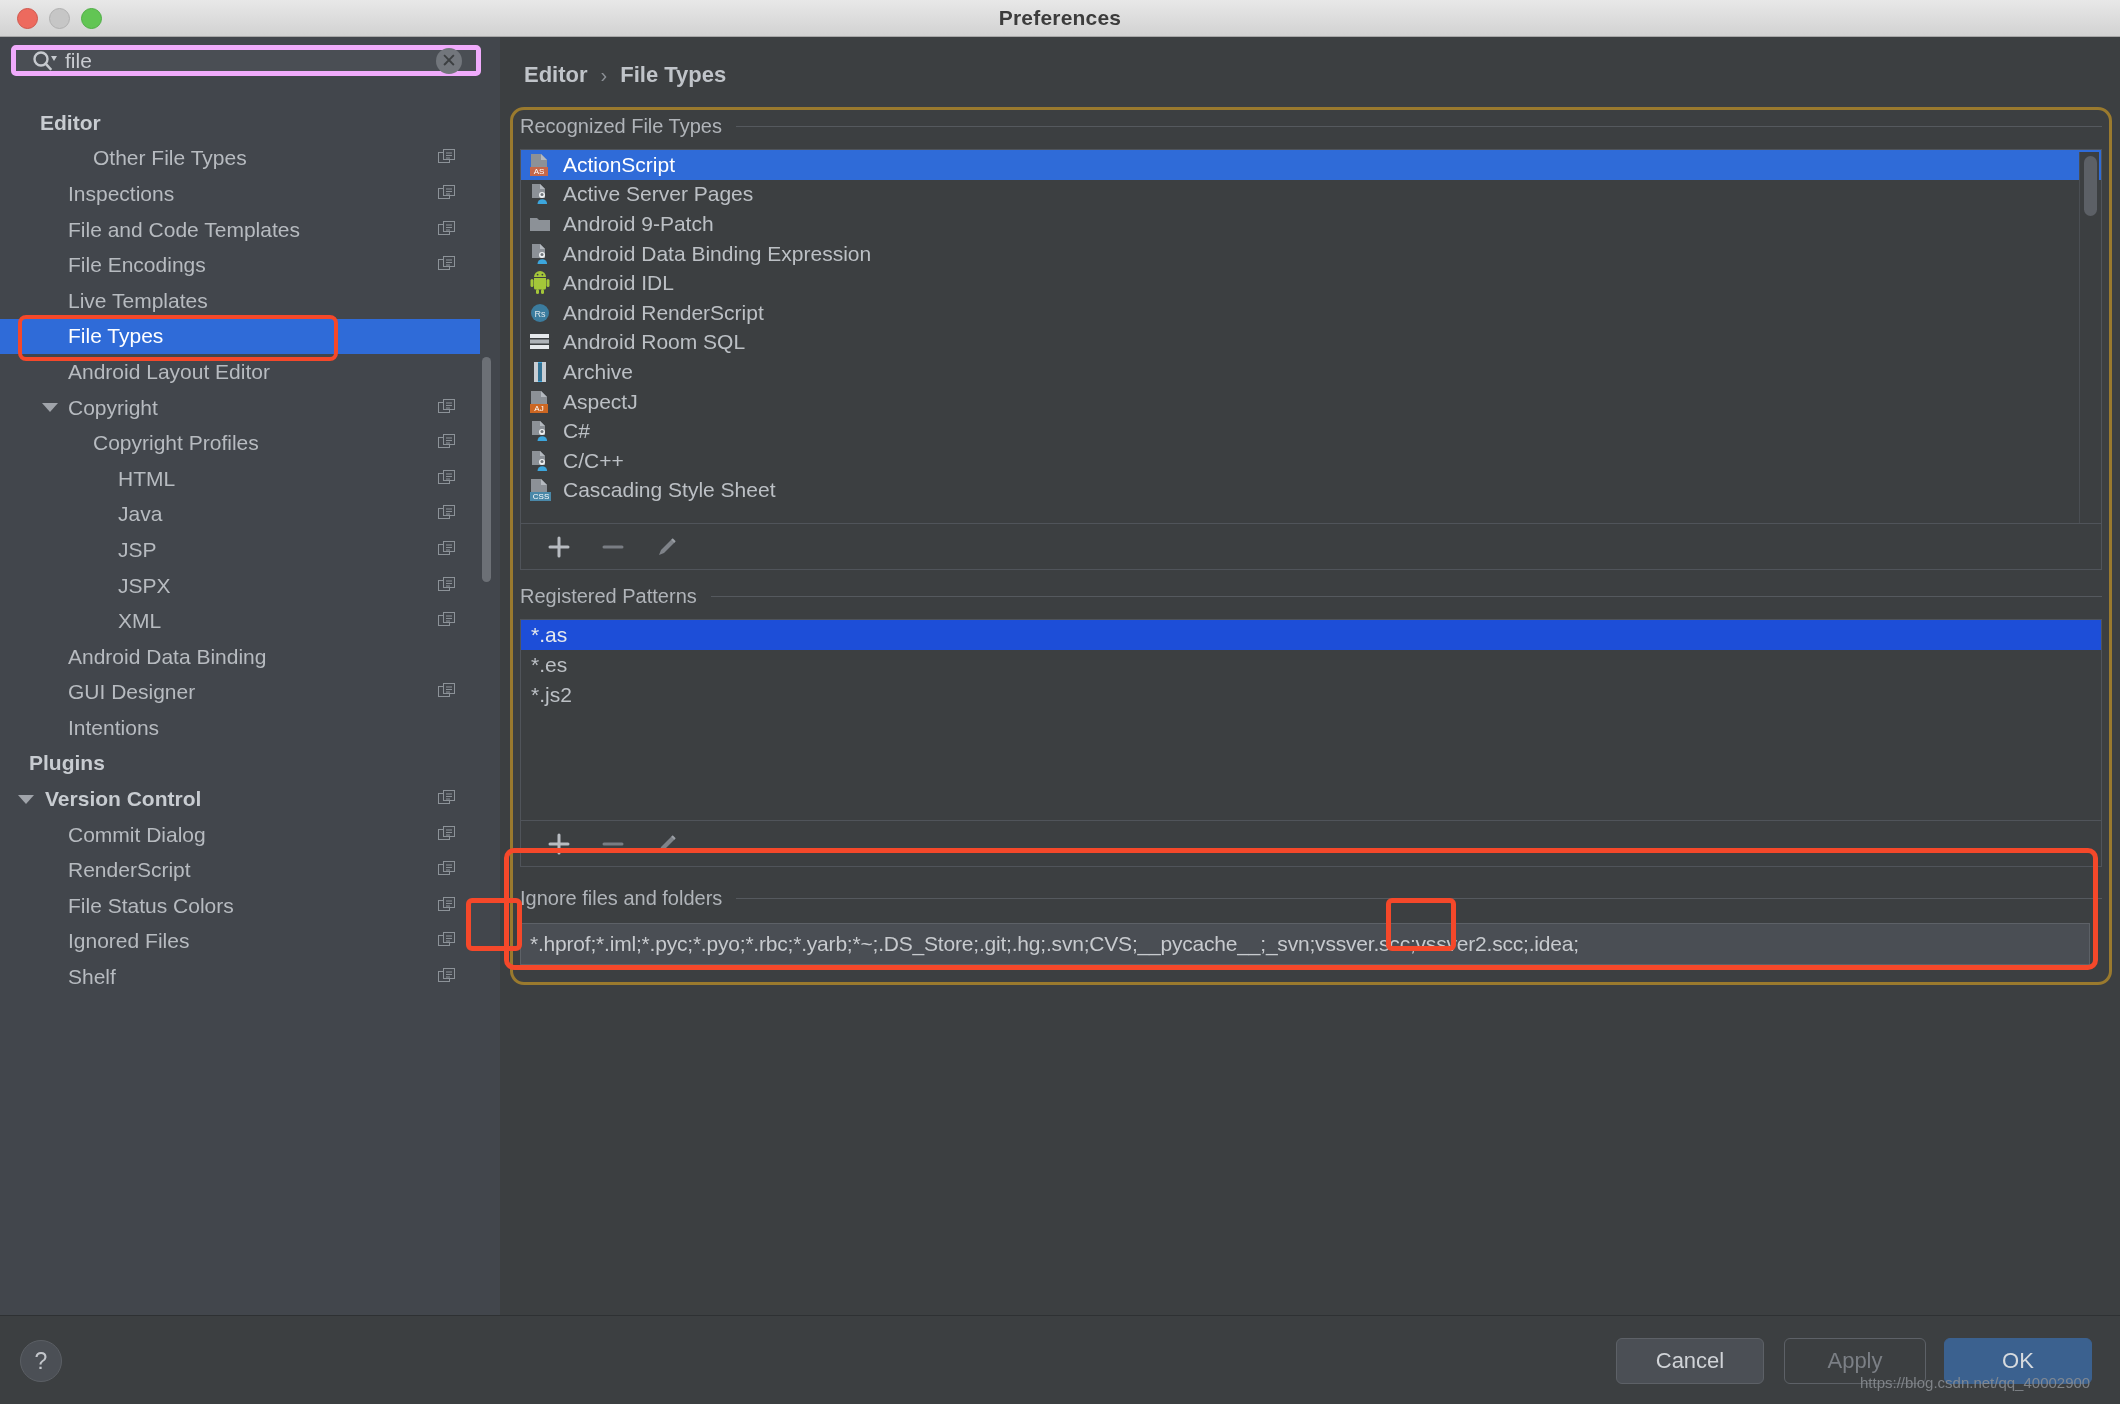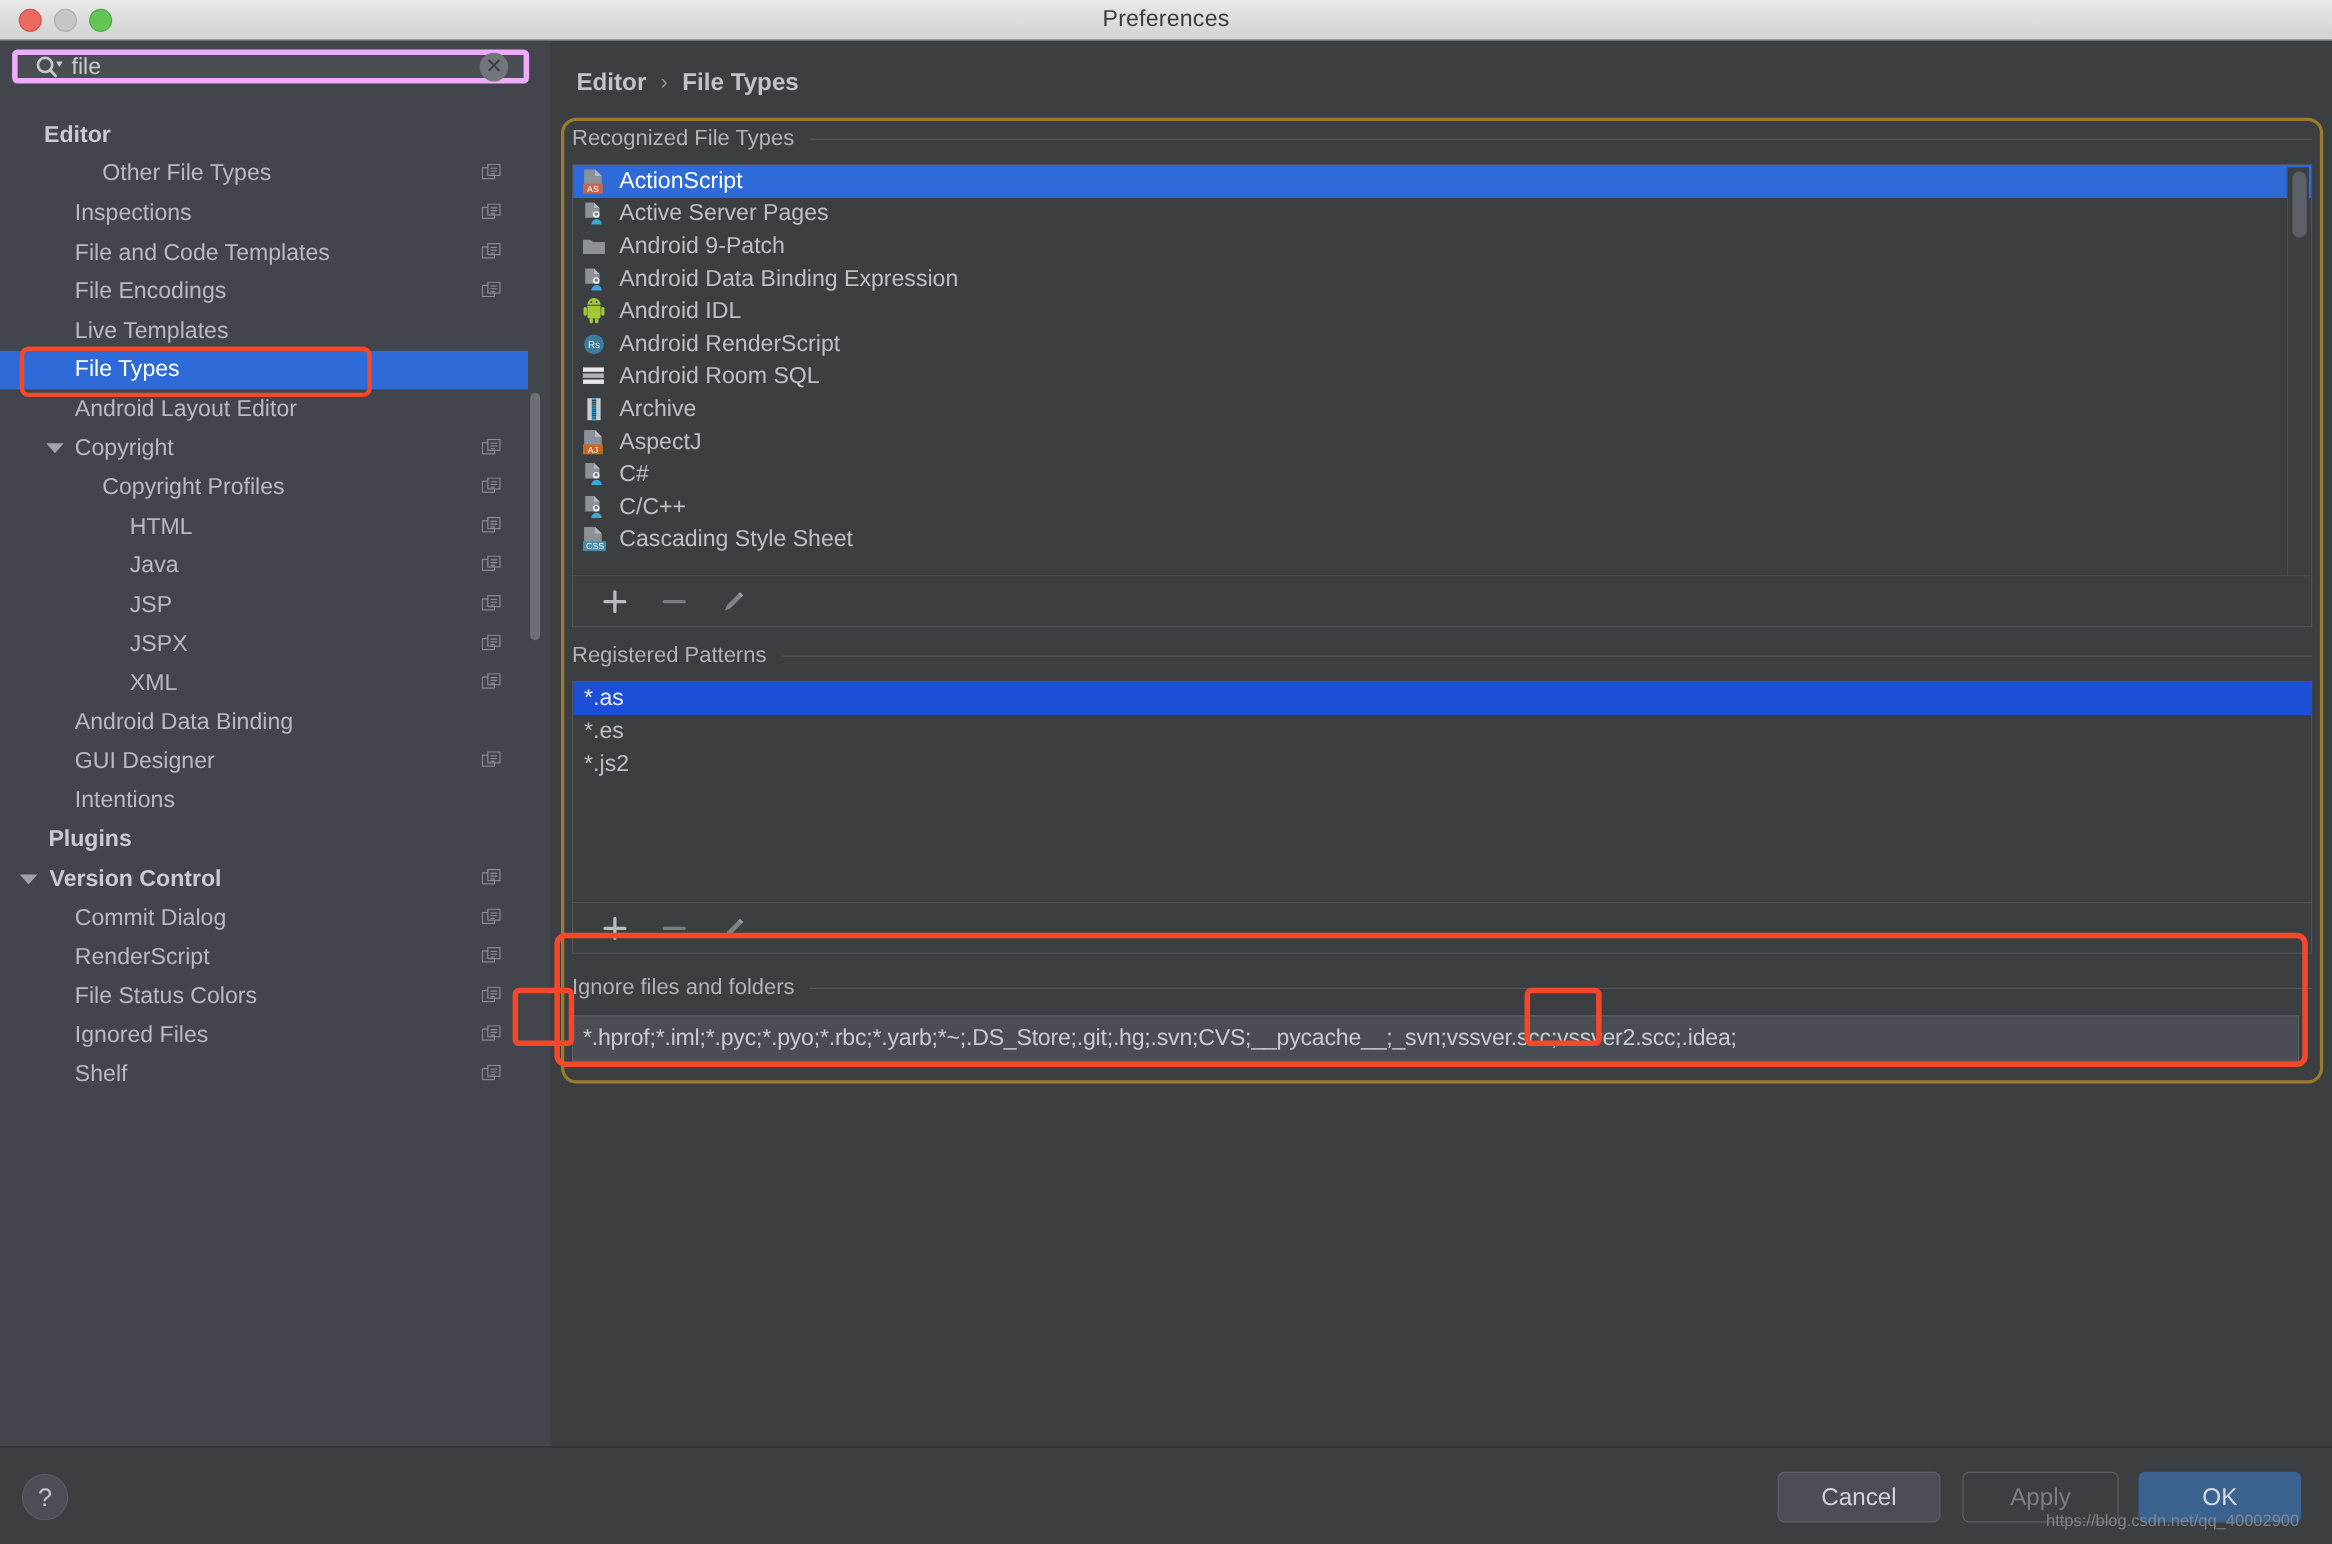--- a/index.html
+++ b/index.html
@@ -10,21 +10,21 @@
   }
   
   #titlebar {
     position: absolute; left: 0; top: 0; width: 2120px; height: 37px;
     background: linear-gradient(to bottom, #e8e8e8 0%, #d2d2d2 100%);
     border-bottom: 1px solid #a8a8a8;
     display: flex; align-items: center;
   }
   #window-title {
     position: absolute; left: 0; right: 0; text-align: center;
-    font-size: 21px; color: #3c3c3c; letter-spacing: .2px;
+    font-size: 21px; color: #3c3c3c; letter-spacing: .2px; font-weight: bold;
   }
   .traffic { display: flex; gap: 11px; margin-left: 17px; z-index: 2; }
   .tl { width: 21px; height: 21px; border-radius: 50%; }
   .tl-close { background: #ed6a5e; border: 1px solid #d0564c; }
   .tl-min   { background: #c6c6c6; border: 1px solid #b0b0b0; }
   .tl-max   { background: #62c554; border: 1px solid #4fae45; }
 
   
   #sidebar {
     position: absolute; left: 0; top: 37px; width: 500px; height: 1278px;
@@ -343,21 +343,21 @@
             <rect x="0.5" y="3.5" width="11" height="10" fill="none" stroke="#9aa0a6"></rect>
             <rect x="5.5" y="0.5" width="11" height="10" fill="#42464c" stroke="#9aa0a6"></rect>
             <path d="M8 4h6M8 6.5h6M8 9h4" stroke="#9aa0a6" stroke-width="1"></path>
           </svg>
         </span>
       </div>
       <div class="tnode">
         <span class="lbl" style="margin-left:68px">Intentions</span>
       </div>
       <div class="tnode bold">
-        <span class="lbl" style="margin-left:44px">Plugins</span>
+        <span class="lbl" style="margin-left:29px">Plugins</span>
       </div>
       <div class="tnode bold">
         <span class="arrow" style="left:18px"></span>
         <span class="lbl" style="margin-left:45px">Version Control</span>
         <span class="copy-ic">
           <svg width="18" height="18" viewBox="0 0 18 18">
             <rect x="0.5" y="3.5" width="11" height="10" fill="none" stroke="#9aa0a6"></rect>
             <rect x="5.5" y="0.5" width="11" height="10" fill="#42464c" stroke="#9aa0a6"></rect>
             <path d="M8 4h6M8 6.5h6M8 9h4" stroke="#9aa0a6" stroke-width="1"></path>
           </svg>

